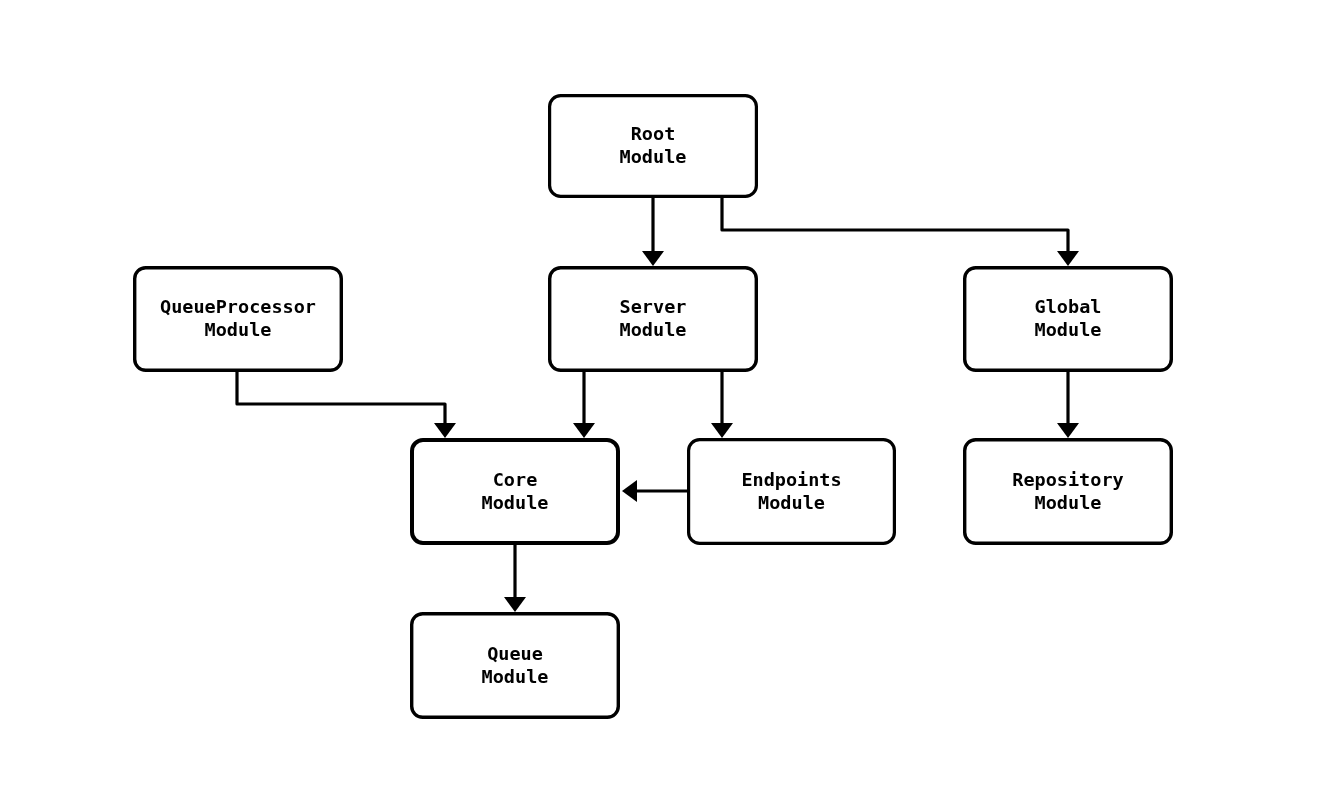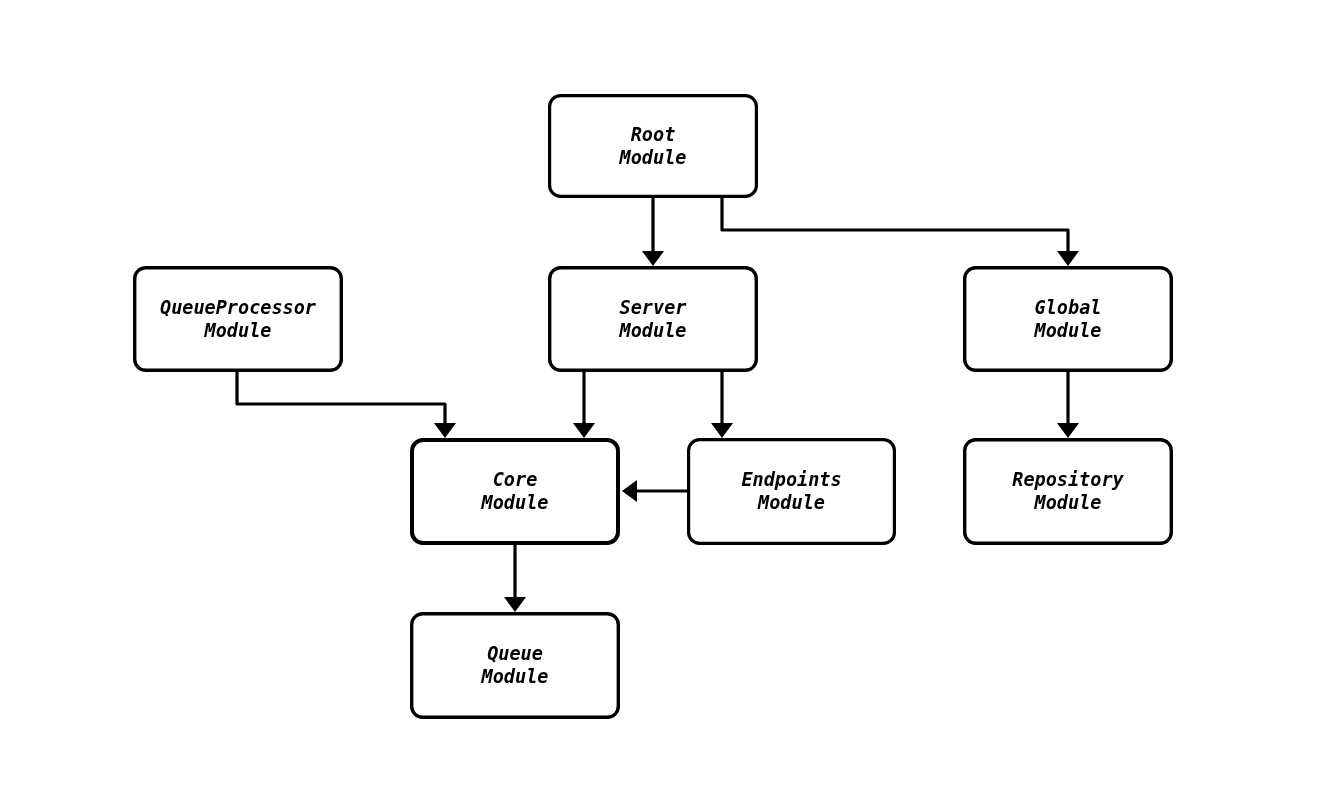--- a/index.html
+++ b/index.html
@@ -11,21 +11,20 @@
     width: 1337px;
     height: 809px;
     overflow: hidden;
     font-family: "DejaVu Sans Mono", "Liberation Mono", monospace;
   }
   #diagram-root {
     position: relative;
     width: 1077px;
     height: 809px;
     background: #ffffff;
-    font-style: italic;
   }
   #diagram-svg {
     display: block;
     width: 1337px;
     height: 809px;
   }
   .node-box {
     fill: #ffffff;
     stroke: #000000;
   }

